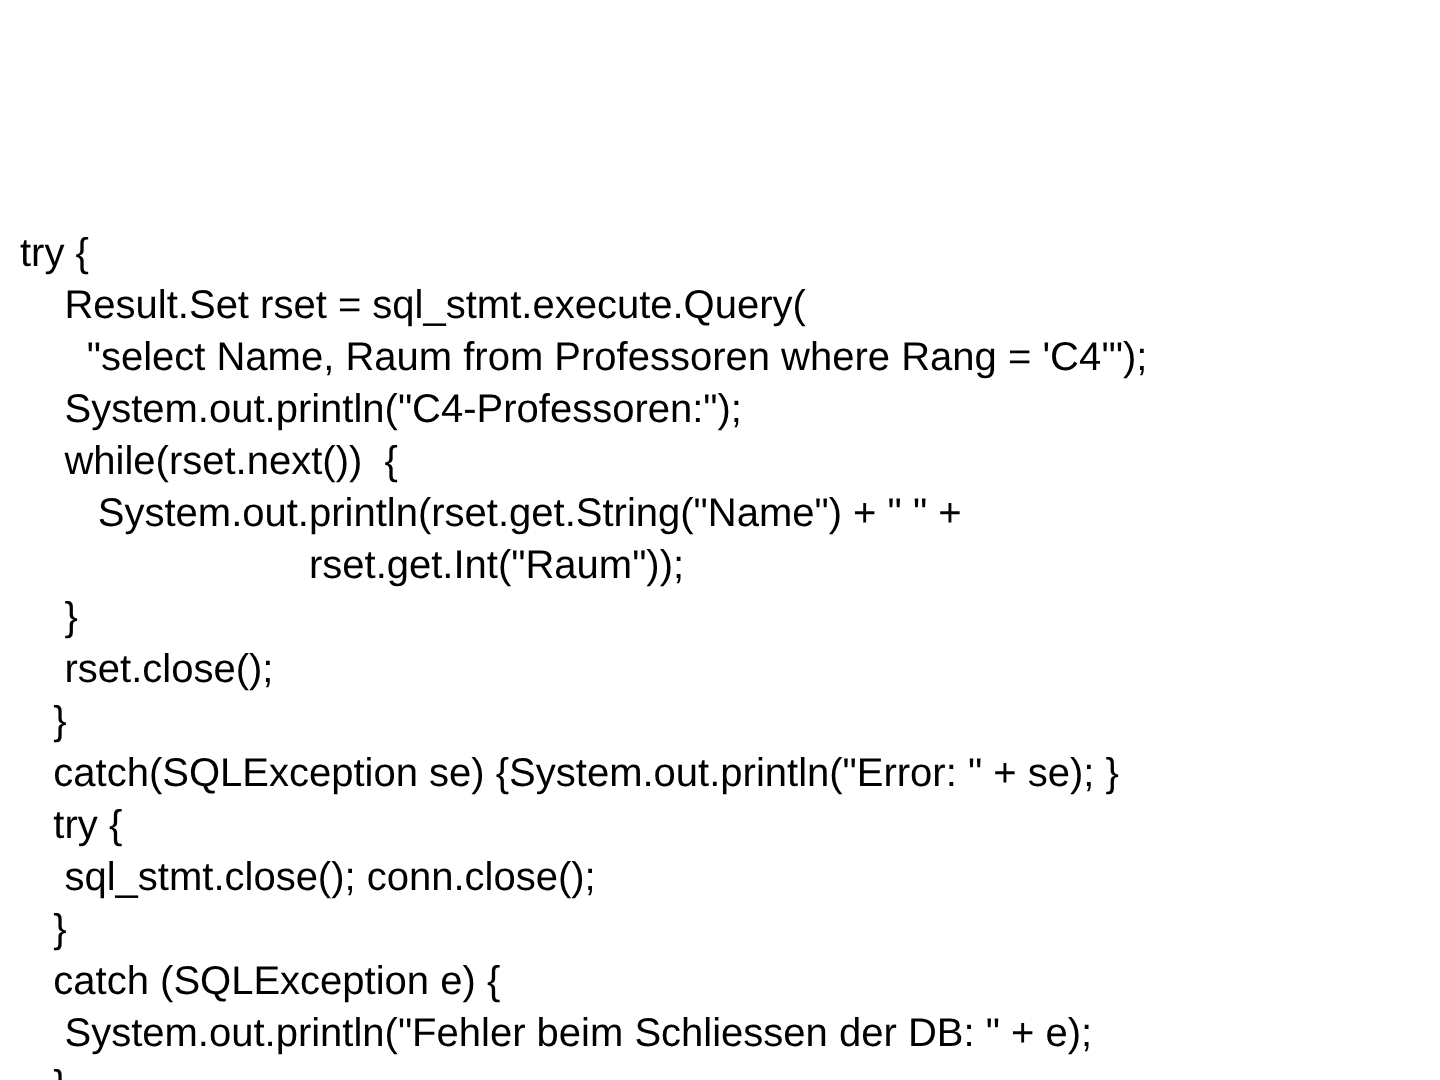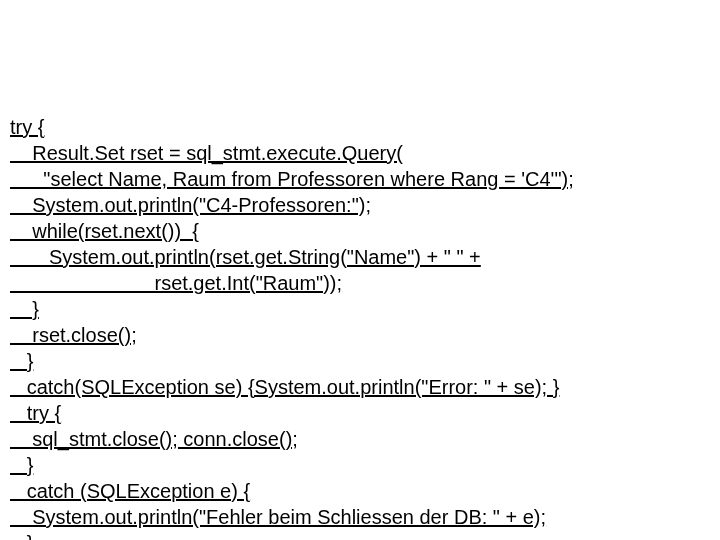--- a/index.html
+++ b/index.html
@@ -10,21 +10,20 @@
       line-height: 1.3;
       background: white;
       color: black;
       width: 720px;
       height: 540px;
       box-sizing: border-box;
       white-space: pre;
     }
     .code-line {
       display: block;
-      text-decoration: underline;
     }
   </style>
 </head>
 <body>
 
 
 
 <span class="code-line">try {</span><span class="code-line">    Result.Set rset = sql_stmt.execute.Query(</span><span class="code-line">      "select Name, Raum from Professoren where Rang = 'C4'");</span><span class="code-line">    System.out.println("C4-Professoren:");</span><span class="code-line">    while(rset.next())  {</span><span class="code-line">       System.out.println(rset.get.String("Name") + " " +</span><span class="code-line">                          rset.get.Int("Raum"));</span><span class="code-line">    }</span><span class="code-line">    rset.close();</span><span class="code-line">   }</span><span class="code-line">   catch(SQLException se) {System.out.println("Error: " + se); }</span><span class="code-line">   try {</span><span class="code-line">    sql_stmt.close(); conn.close();</span><span class="code-line">   }</span><span class="code-line">   catch (SQLException e) {</span><span class="code-line">    System.out.println("Fehler beim Schliessen der DB: " + e);</span><span class="code-line">   }</span>
 
 

